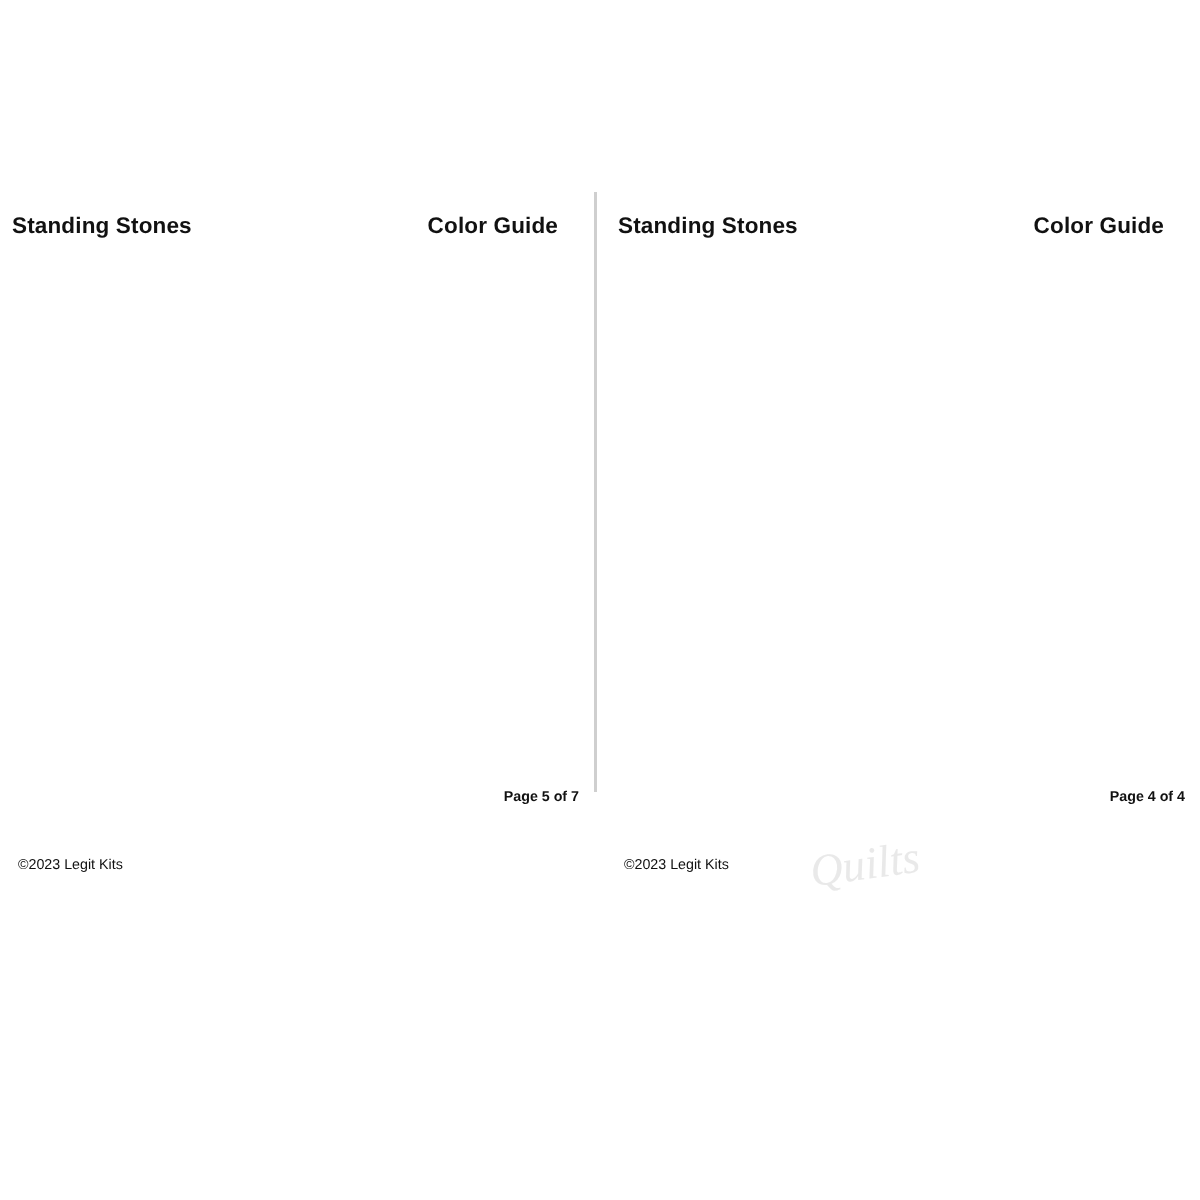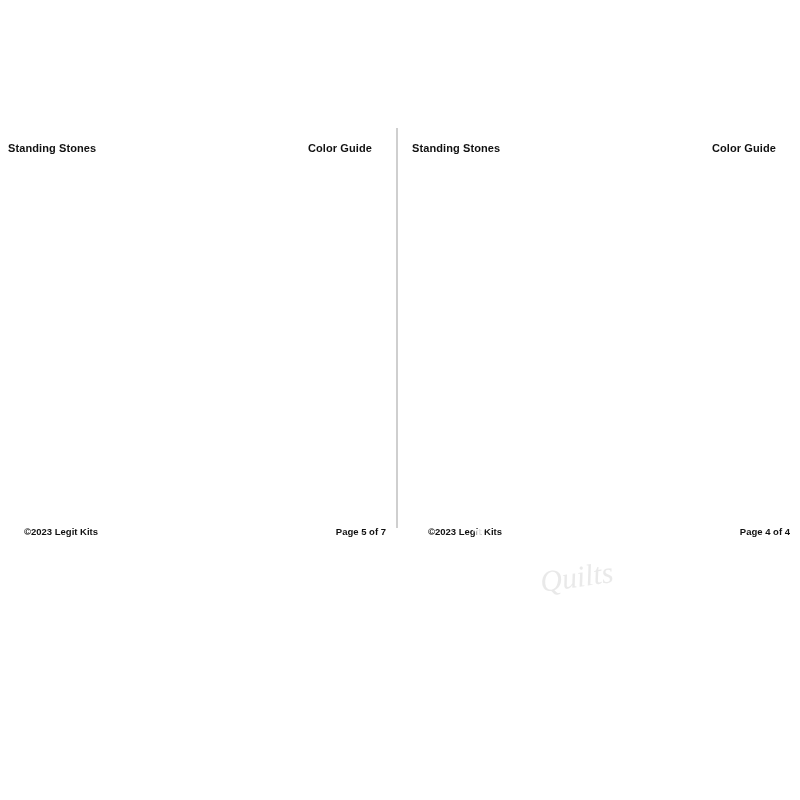--- a/index.html
+++ b/index.html
@@ -10,26 +10,26 @@
     overflow:hidden;
   }
   .sheet{position:absolute;left:0;top:0;width:800px;height:800px;}
 
   
   .page{position:absolute;top:128px;height:400px;background:#fff;}
   .page.left{left:0;width:396px;border-right:2px solid #cfcfcf;}
   .page.right{left:404px;width:396px;}
   .page .pagebody{position:relative;width:100%;height:100%;}
 
-  .hdr{position:absolute;top:14px;font-size:11px;font-weight:bold;color:#111;letter-spacing:.1px;}
+  .hdr{position:absolute;top:14px;font-size:15px;font-weight:bold;color:#111;letter-spacing:.1px;}
   .hdr.lt{left:8px;}
   .hdr.rt{right:24px;}
 
   .footer{position:absolute;bottom:-14px;height:16px;left:0;right:0;}
-  .footer .cc{position:absolute;left:24px;font-size:9.5px;font-weight:bold;color:#111;}
+  .footer .cc{position:absolute;left:12px;font-size:9.5px;font-weight:normal;color:#111;margin-top:45px;}
   .footer .pg{position:absolute;right:10px;font-size:9.5px;font-weight:bold;color:#111;margin-left:20px;}
 
   
   .col{position:absolute;top:34px;}
   .lc1{left:6px;width:126px;}
   .lc2{left:140px;width:118px;}
   .lc3{left:268px;width:120px;}
   .rc1{left:6px;width:126px;}
   .rc2{left:140px;width:124px;}
   .rc3{left:272px;width:116px;}

